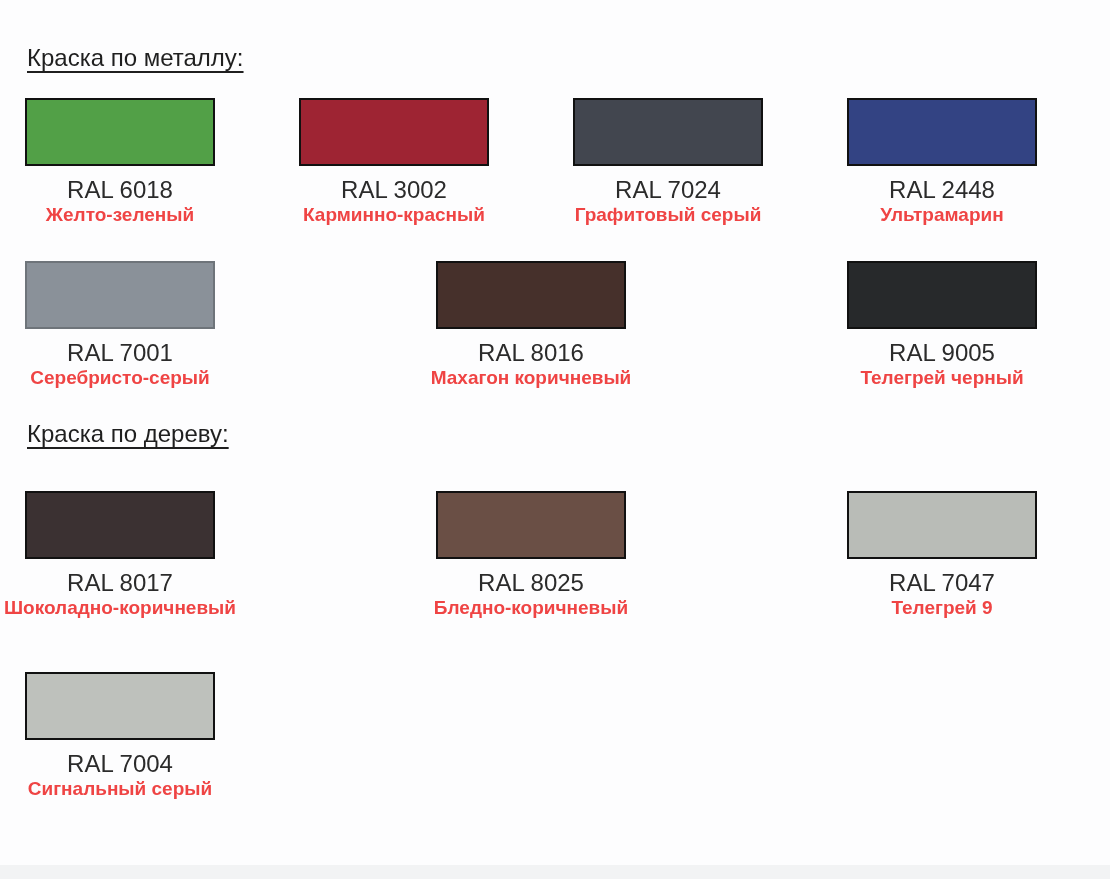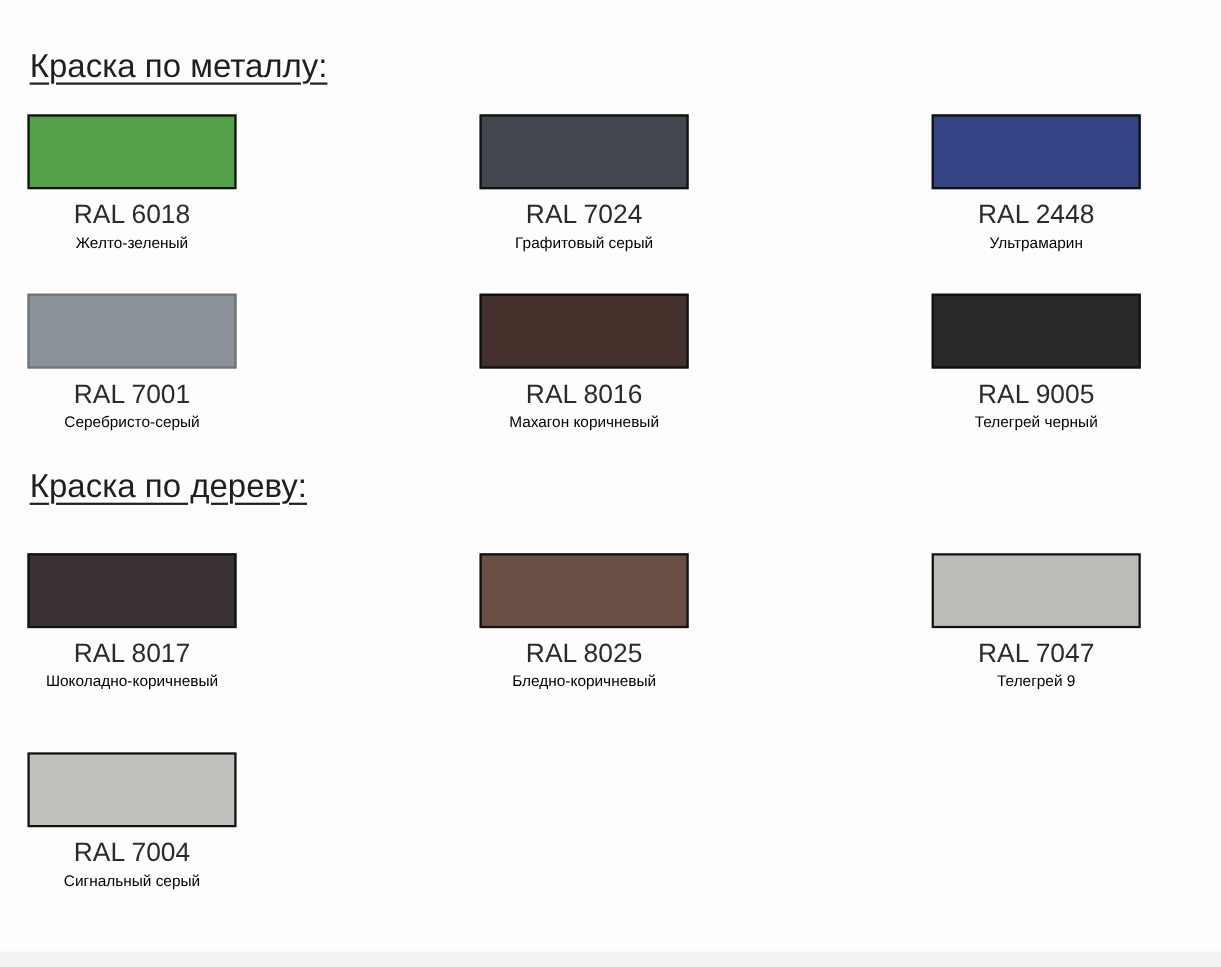--- a/index.html
+++ b/index.html
@@ -6,21 +6,21 @@
   html, body { width: 1110px; height: 879px; }
   body {
     font-family: "Liberation Sans", sans-serif;
     background: #fdfdfe;
     position: relative;
     overflow: hidden;
     color: #2e2e2e;
   }
   .page { padding: 44px 0 0 0; }
   .section-title {
-    font-size: 30px;
+    font-size: 24px;
     font-weight: 400;
     color: #1f1f1f;
     text-decoration: underline;
     text-underline-offset: 5px;
     text-decoration-thickness: 2px;
     margin-left: 27px;
     white-space: nowrap;
   }
   .swatch-row {
     display: flex;
@@ -40,24 +40,25 @@
     border: 2px solid #111;
   }
   .label-code {
     margin-top: 11px;
     font-size: 24px;
     line-height: 25px;
     white-space: nowrap;
     color: #2b2b2b;
   }
   .label-name {
-    font-size: 14px;
+    font-size: 19px;
     line-height: 25px;
     white-space: nowrap;
-    color: #000000;
+    color: #ef4444;
+    font-weight: bold;
   }
   
   .row-1 { margin-top: 26px; }
   .row-2 { margin-top: 34px; }
   .title-2 { margin-top: 30px; }
   .row-3 { margin-top: 43px; }
   .row-4 { margin-top: 52px; }
   .bottom-band {
     position: absolute;
     left: 0; right: 0; bottom: 0;
@@ -70,20 +71,25 @@
 
 <div class="page">
 
   <div class="section-title">Краска по металлу:</div>
 
   <div class="swatch-row row-1">
     <div class="cell">
       <div class="swatch" style="background-color: rgb(82, 160, 71); border-color: rgb(17, 17, 17);"></div>
       <div class="label-code">RAL 6018</div>
       <div class="label-name">Желто-зеленый</div>
+    </div>
+    <div class="cell">
+      <div class="swatch" style="background-color: rgb(158, 36, 51); border-color: rgb(17, 17, 17);"></div>
+      <div class="label-code">RAL 3002</div>
+      <div class="label-name">Карминно-красный</div>
     </div>
     <div class="cell">
       <div class="swatch" style="background-color: rgb(66, 70, 79); border-color: rgb(17, 17, 17);"></div>
       <div class="label-code">RAL 7024</div>
       <div class="label-name">Графитовый серый</div>
     </div>
     <div class="cell">
       <div class="swatch" style="background-color: rgb(51, 67, 131); border-color: rgb(17, 17, 17);"></div>
       <div class="label-code">RAL 2448</div>
       <div class="label-name">Ультрамарин</div>

